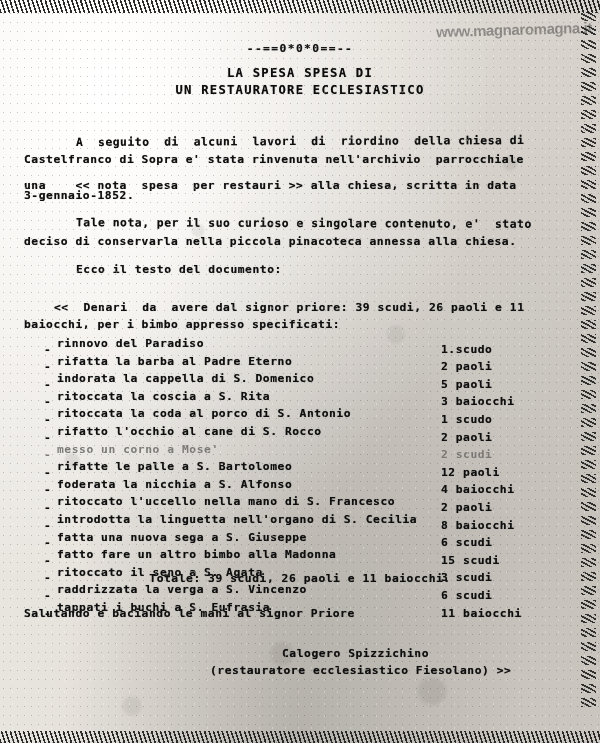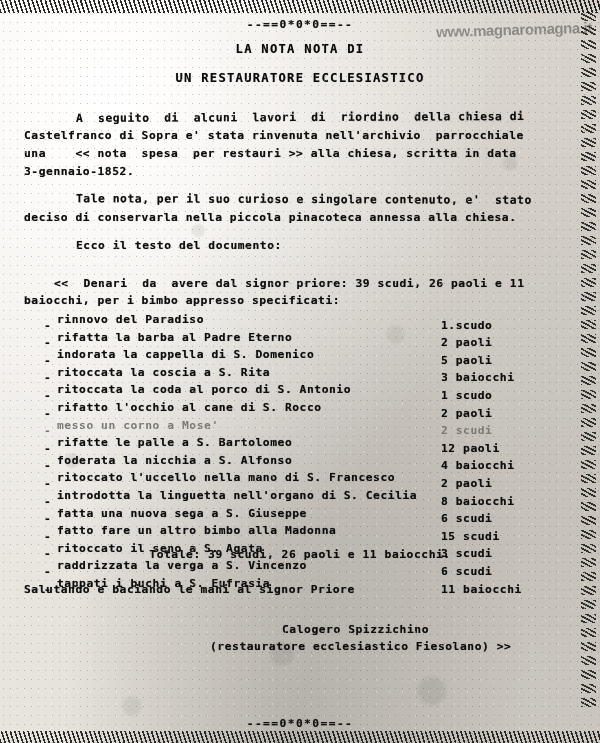--- a/index.html
+++ b/index.html
@@ -107,20 +107,21 @@
 
   
   #typed {
     position: absolute;
     inset: 0;
     font-size: 11.3px;
     line-height: 17.6px;
     letter-spacing: 0.55px;
     white-space: pre;
     text-shadow: 0 0 0.7px rgba(25,25,25,0.55);
+    margin-top: 24px;
   }
 
   .row { position: absolute; left: 0; width: 600px; }
 
   .center { text-align: center; }
   .ink-strong { color: #141414; font-weight: 700; }
   .ink-faint  { color: #7b7a77; font-weight: 700; text-shadow: none; }
 
   .sep {
     letter-spacing: 1.4px;
@@ -157,27 +158,27 @@
   <div class="edge-top"></div>
   <div class="edge-bottom"></div>
   <div class="edge-right"></div>
 
   <div id="watermark">www.magnaromagna.it</div>
 
   <div id="typed">
 
     <div class="row center sep" style="top:16px">--==0*0*0==--</div>
 
-    <div class="row center title" style="top:41px">LA NOTA NOTA DI</div>
-
-    <div class="row center title" style="top:70px">UN RESTAURATORE ECCLESIASTICO</div>
+    <div class="row center title" style="top:41px">LA SPESA SPESA DI</div>
+
+    <div class="row center title" style="top:58px">UN RESTAURATORE ECCLESIASTICO</div>
 
     <div class="row para ink-strong skew-a" style="top:109px; text-indent:52px">A  seguito  di  alcuni  lavori  di  riordino  della chiesa di</div>
     <div class="row para ink-strong" style="top:127px">Castelfranco di Sopra e' stata rinvenuta nell'archivio  parrocchiale</div>
-    <div class="row para ink-strong" style="top:145px">una    &lt;&lt; nota  spesa  per restauri &gt;&gt; alla chiesa, scritta in data</div>
+    <div class="row para ink-strong" style="top:153px">una    &lt;&lt; nota  spesa  per restauri &gt;&gt; alla chiesa, scritta in data</div>
     <div class="row para ink-strong" style="top:163px">3-gennaio-1852.</div>
 
     <div class="row para ink-strong skew-b" style="top:191px; text-indent:52px">Tale nota, per il suo curioso e singolare contenuto, e'  stato</div>
     <div class="row para ink-strong" style="top:237px; text-indent:52px">Ecco il testo del documento:</div>
 
     <div class="row para ink-strong" style="top:209px">deciso di conservarla nella piccola pinacoteca annessa alla chiesa.</div>
 
     <div class="row para ink-strong" style="top:275px; text-indent:30px">&lt;&lt;  Denari  da  avere dal signor priore: 39 scudi, 26 paoli e 11</div>
     <div class="row para ink-strong" style="top:292px">baiocchi, per i bimbo appresso specificati:</div>
 

